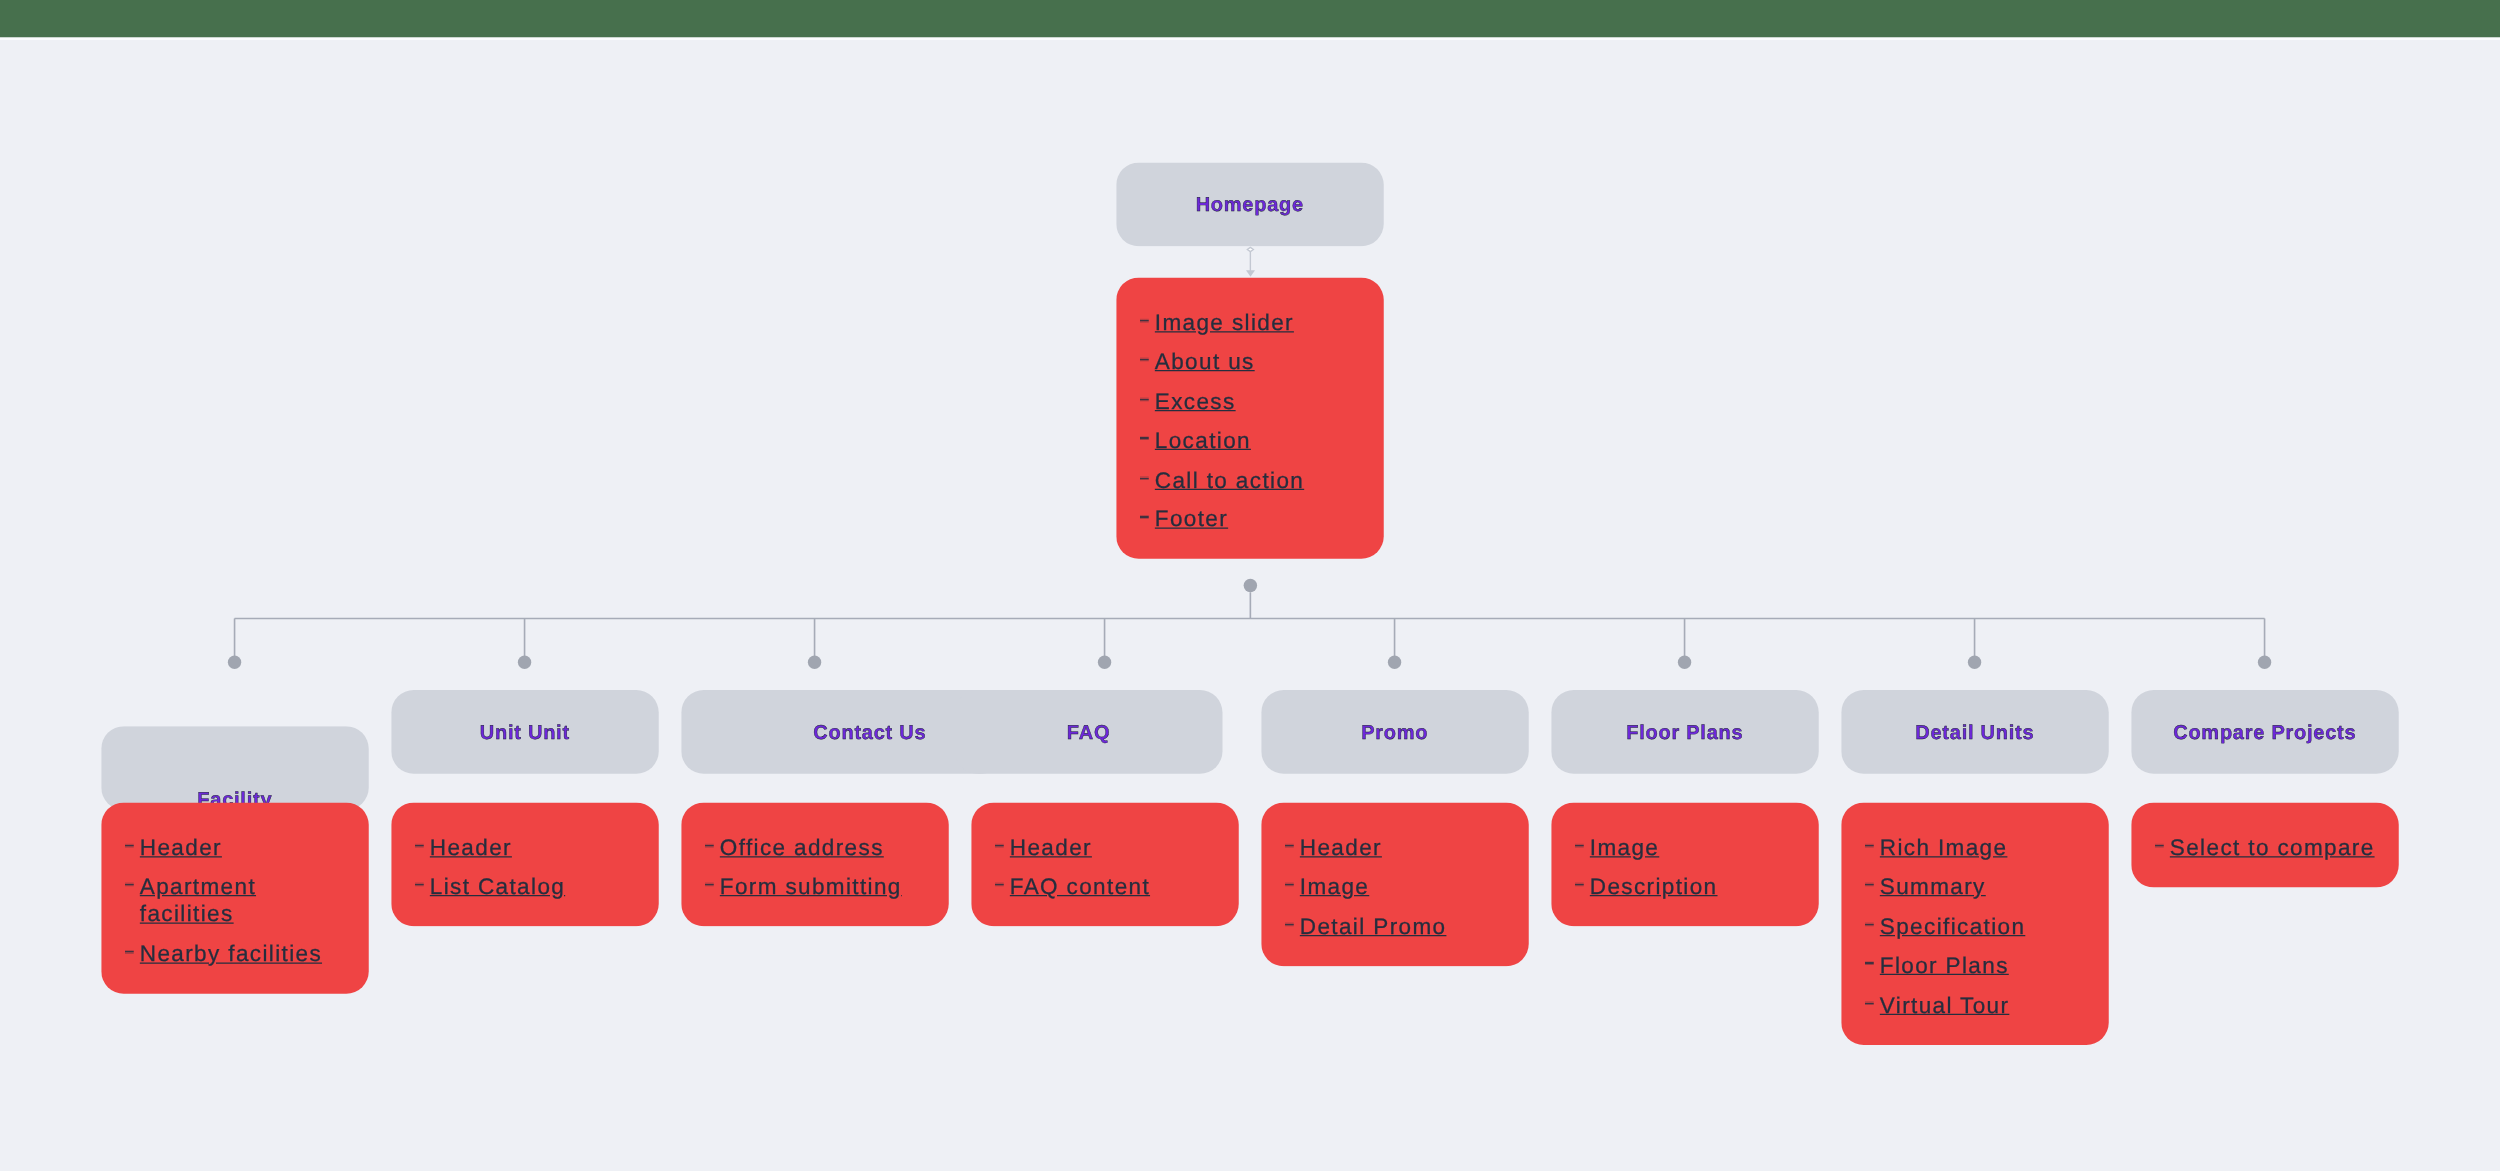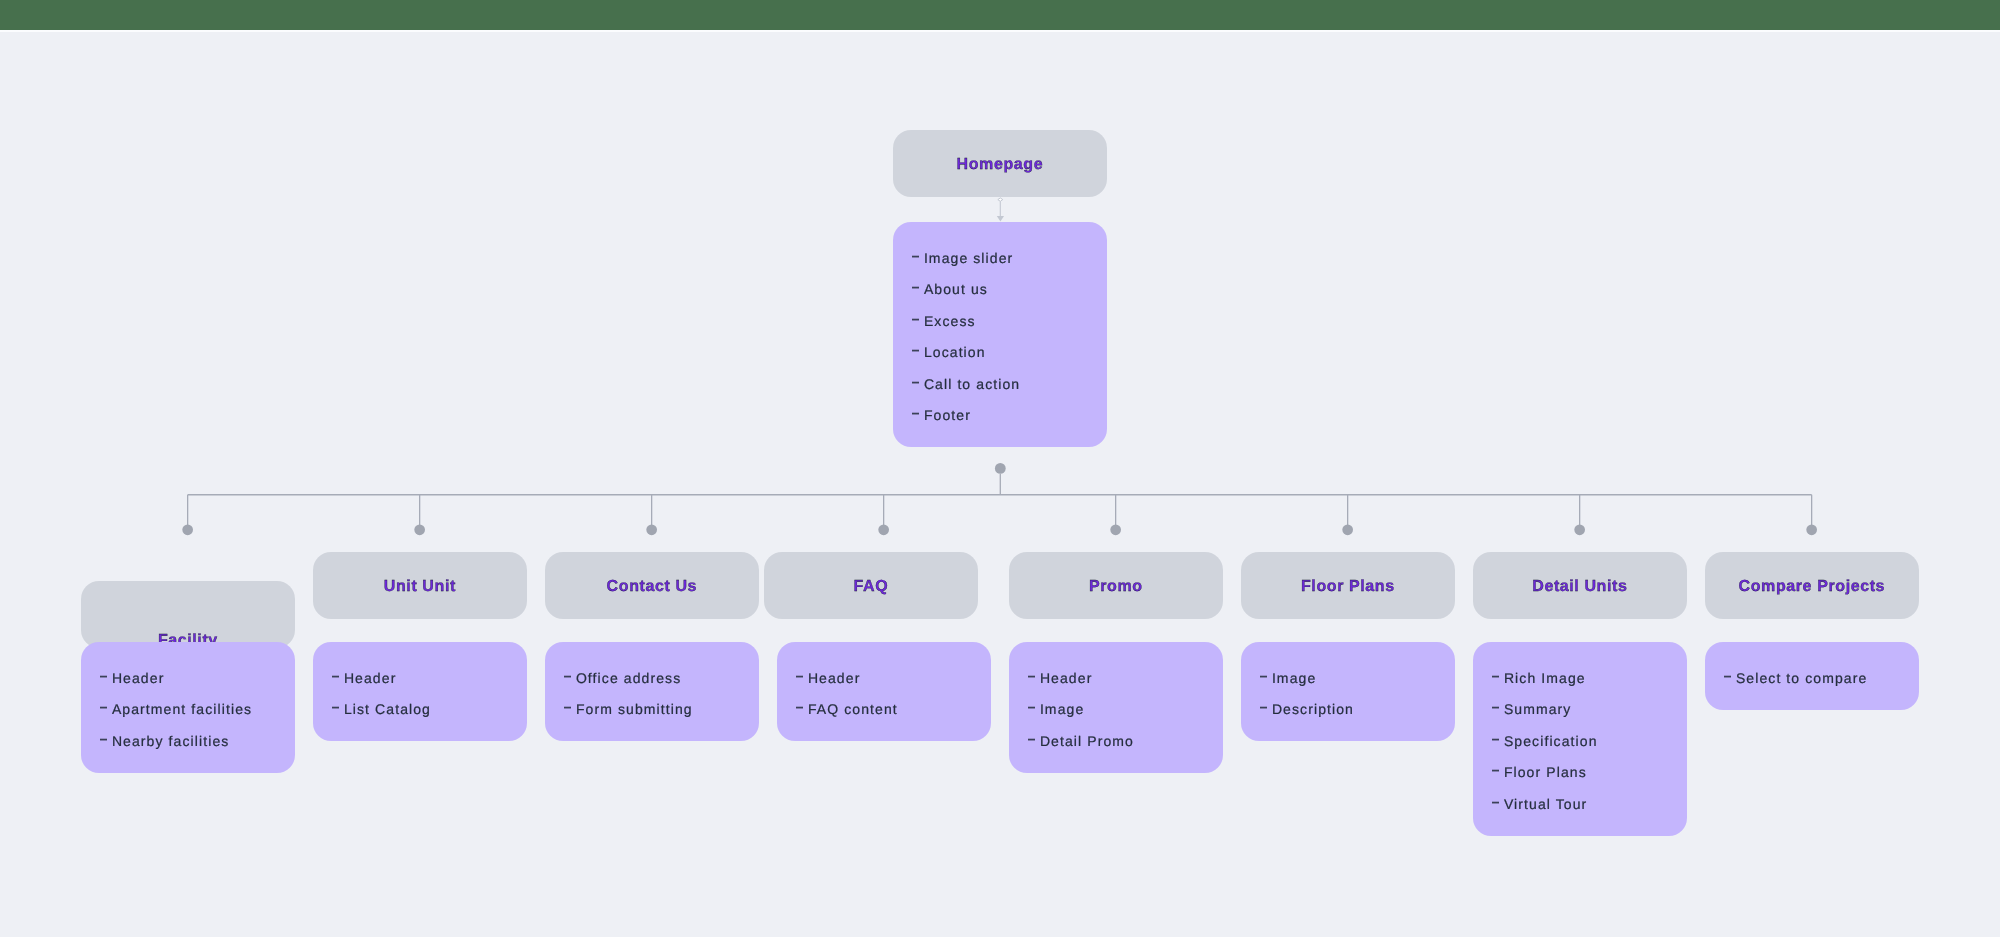--- a/index.html
+++ b/index.html
@@ -31,29 +31,30 @@
     font-size:16px;
     letter-spacing:0.6px;
     color:#6d28d9;
     -webkit-text-stroke:0.32px #141c28;
     white-space:nowrap;
     will-change:transform;
   }
   .node-title > span { display:block; position:relative; top:1.5px; }
   .node-body {
     position:absolute;
-    background:#c4b5fd;
+    background:#ef4444;
     border-radius:18px;
     padding:24.5px 10px 21.2px 18.7px;
     box-sizing:border-box;
-    font-size:14px;
+    font-size:18px;
     letter-spacing:1.1px;
     color:#252e3e;
     -webkit-text-stroke:0.22px #252e3e;
     will-change:transform;
+    text-decoration:underline;
   }
   .item { display:flex; line-height:22px; margin-bottom:9.5px; }
   .item:last-child { margin-bottom:0; }
   .item .dash {
     flex:0 0 auto; letter-spacing:0;
     width:12.2px; height:22px; position:relative;
     font-size:0; overflow:hidden;
   }
   .item .dash::after {
     content:""; position:absolute; left:0; top:8.4px;
@@ -157,21 +158,21 @@
   <div class="item">
       <span class="dash" aria-label="-"></span>
       <span class="txt">Header</span>
     </div>
   <div class="item">
       <span class="dash" aria-label="-"></span>
       <span class="txt">List Catalog</span>
     </div>
 </div>
 
-<div class="node-title" style="left:544.8px; top:551.8px; width:213.7px; height:67.4px;">
+<div class="node-title" style="left:544.8px; top:551.8px; width:213.7px; height:67.4px;padding-left:44px;">
   <span>Contact Us</span>
 </div>
 <div class="node-body" style="left:544.8px; top:642.4px; width:213.7px;">
   <div class="item">
       <span class="dash" aria-label="-"></span>
       <span class="txt">Office address</span>
     </div>
   <div class="item">
       <span class="dash" aria-label="-"></span>
       <span class="txt">Form submitting</span>

